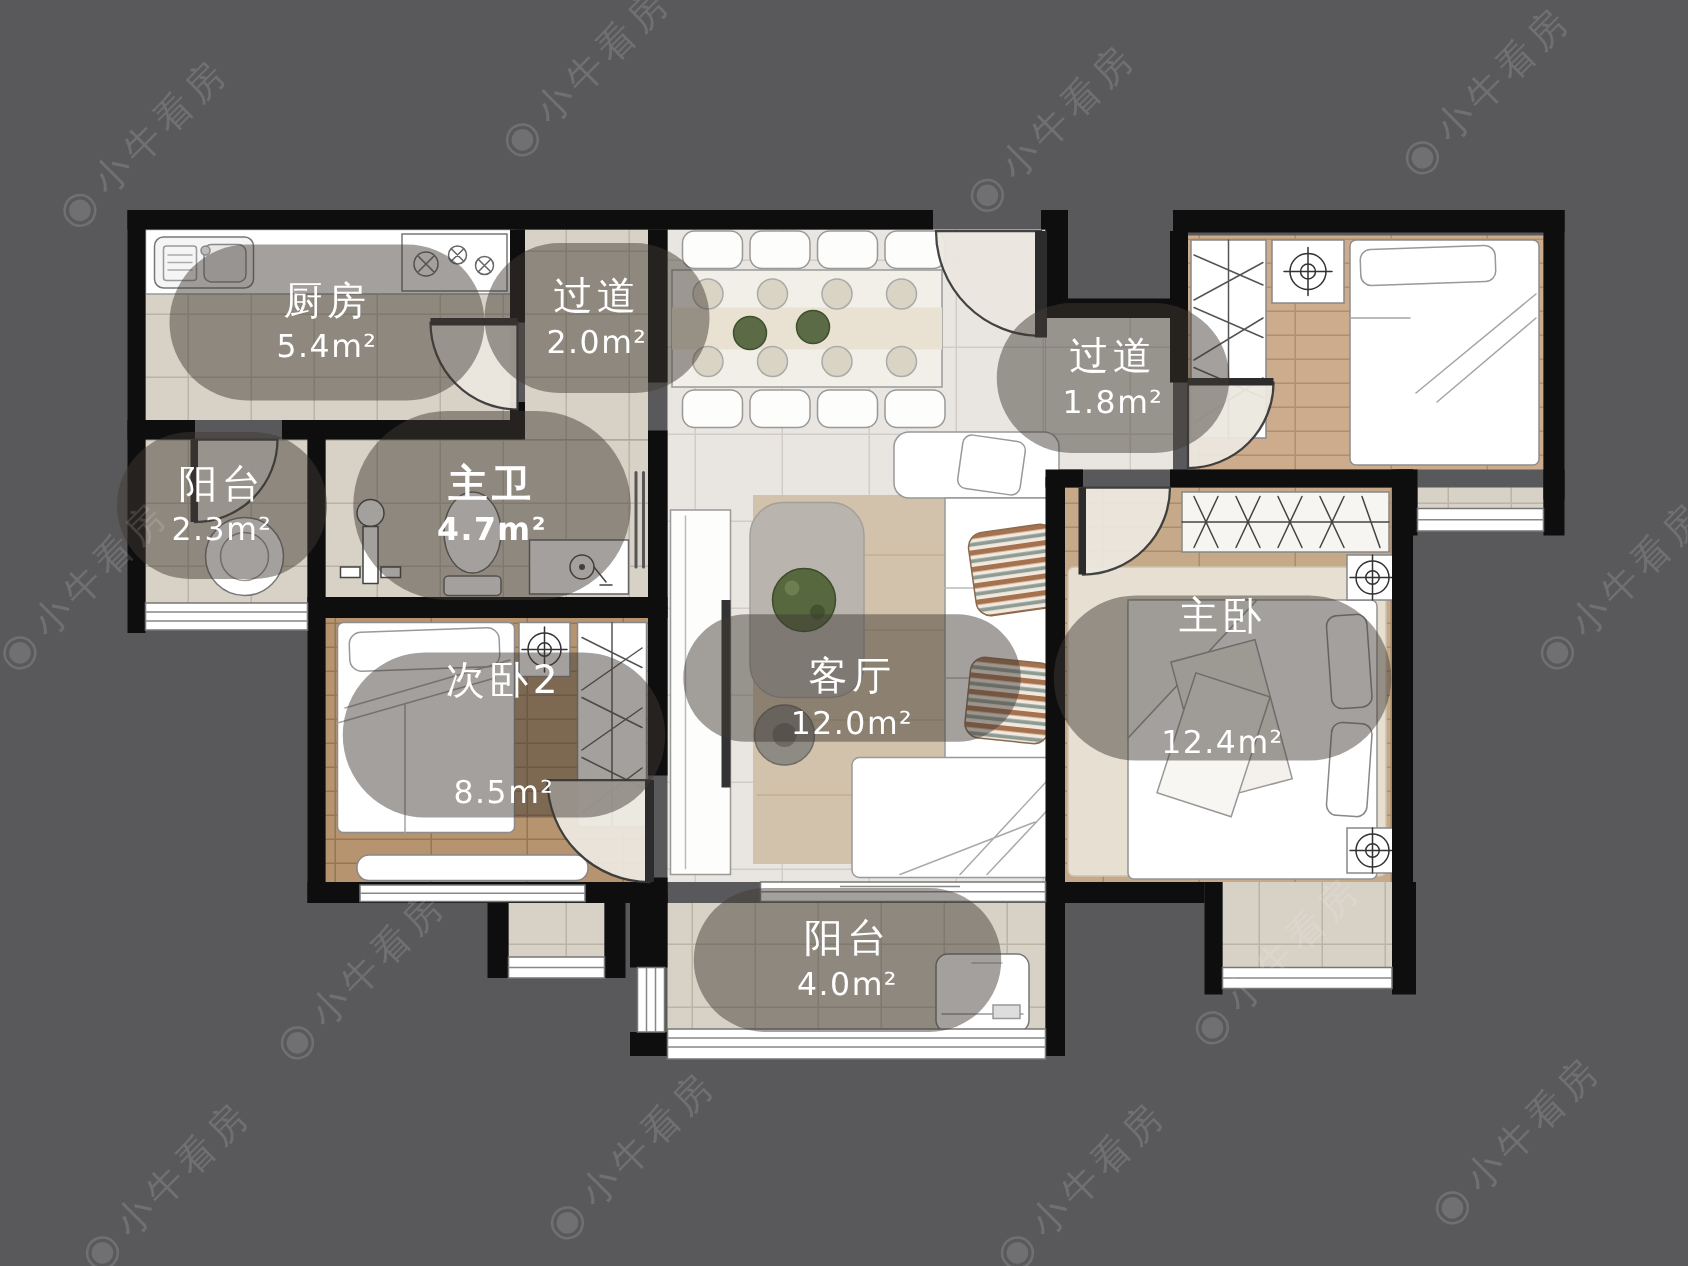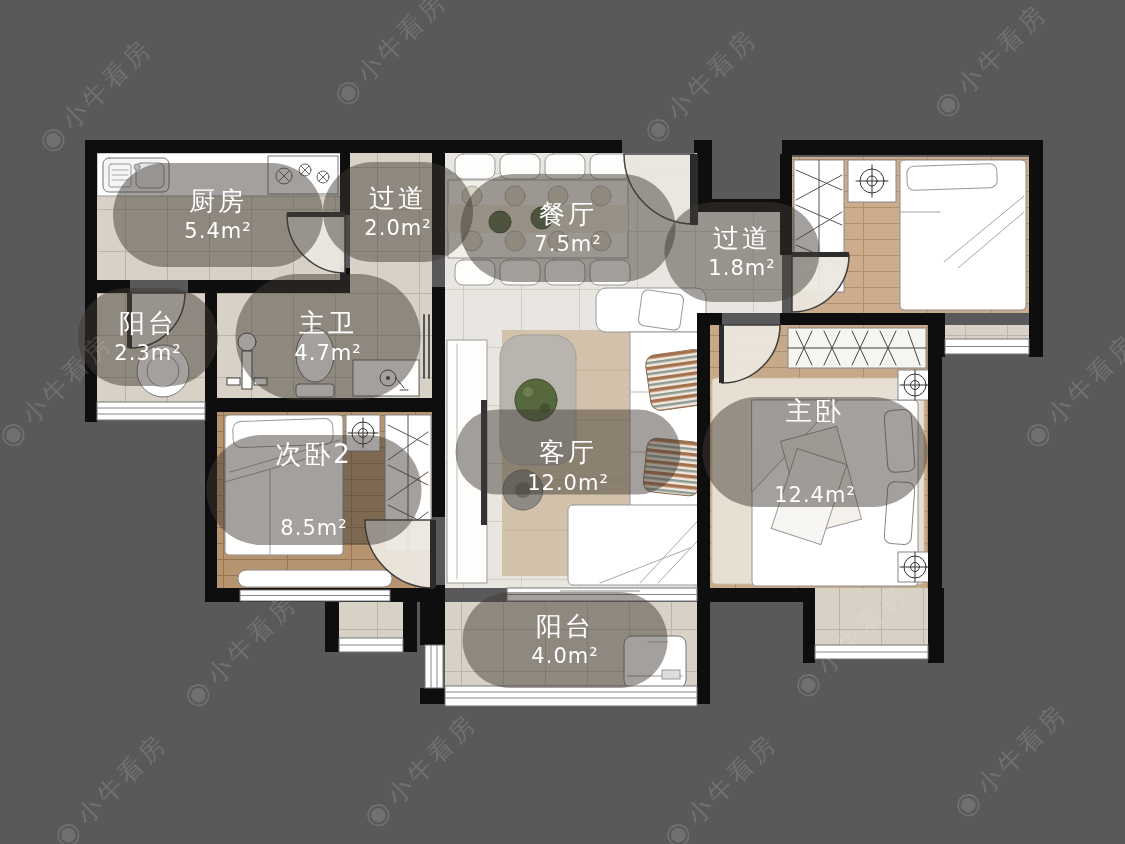--- a/index.html
+++ b/index.html
@@ -305,37 +305,33 @@
 </svg>
 
 <div class="room-label" style="left:218px;top:215px;width:210px;height:104px;">
   <span class="room-name">厨房</span>
   <span class="room-area">5.4m²</span>
 </div>
 <div class="room-label" style="left:398px;top:212px;width:150px;height:100px;">
   <span class="room-name">过道</span>
   <span class="room-area">2.0m²</span>
 </div>
-<div class="room-label" style="left:568px;top:228px;width:215px;height:108px;">
-  <span class="room-name">餐厅</span>
-  <span class="room-area">7.5m²</span>
-</div>
 <div class="room-label" style="left:742px;top:252px;width:155px;height:100px;">
   <span class="room-name">过道</span>
   <span class="room-area">1.8m²</span>
 </div>
 <div class="room-label" style="left:148px;top:337px;width:140px;height:98px;">
   <span class="room-name">阳台</span>
   <span class="room-area">2.3m²</span>
 </div>
-<div class="room-label" style="left:328px;top:337px;width:185px;height:126px;">
+<div class="room-label" style="left:328px;top:337px;width:185px;height:126px;font-weight:bold;">
   <span class="room-name">主卫</span>
   <span class="room-area">4.7m²</span>
 </div>
-<div class="room-label" style="left:314px;top:490px;width:215px;height:110px;gap:43px;">
+<div class="room-label" style="left:336px;top:490px;width:215px;height:110px;gap:43px;">
   <span class="room-name">次卧2</span>
   <span class="room-area">8.5m²</span>
 </div>
 <div class="room-label" style="left:568px;top:452px;width:225px;height:85px;justify-content:flex-end;">
   <span class="room-name">客厅</span>
   <span class="room-area">12.0m²</span>
 </div>
 <div class="room-label" style="left:815px;top:452px;width:225px;height:110px;justify-content:space-between;">
   <span class="room-name">主卧</span>
   <span class="room-area">12.4m²</span>

